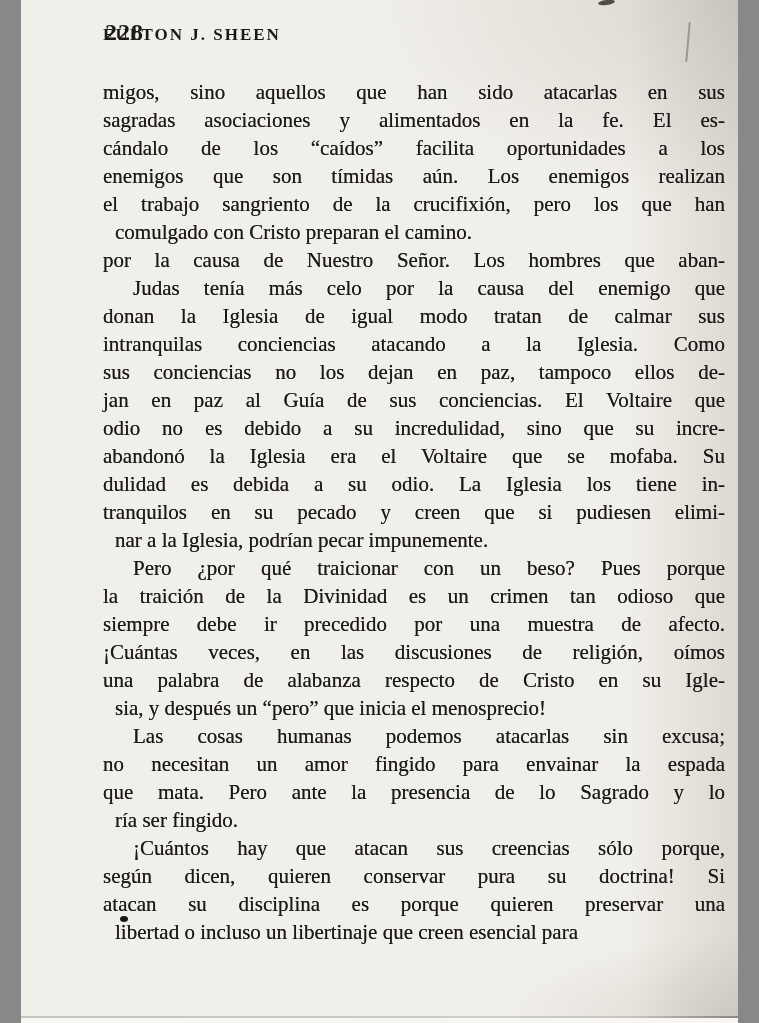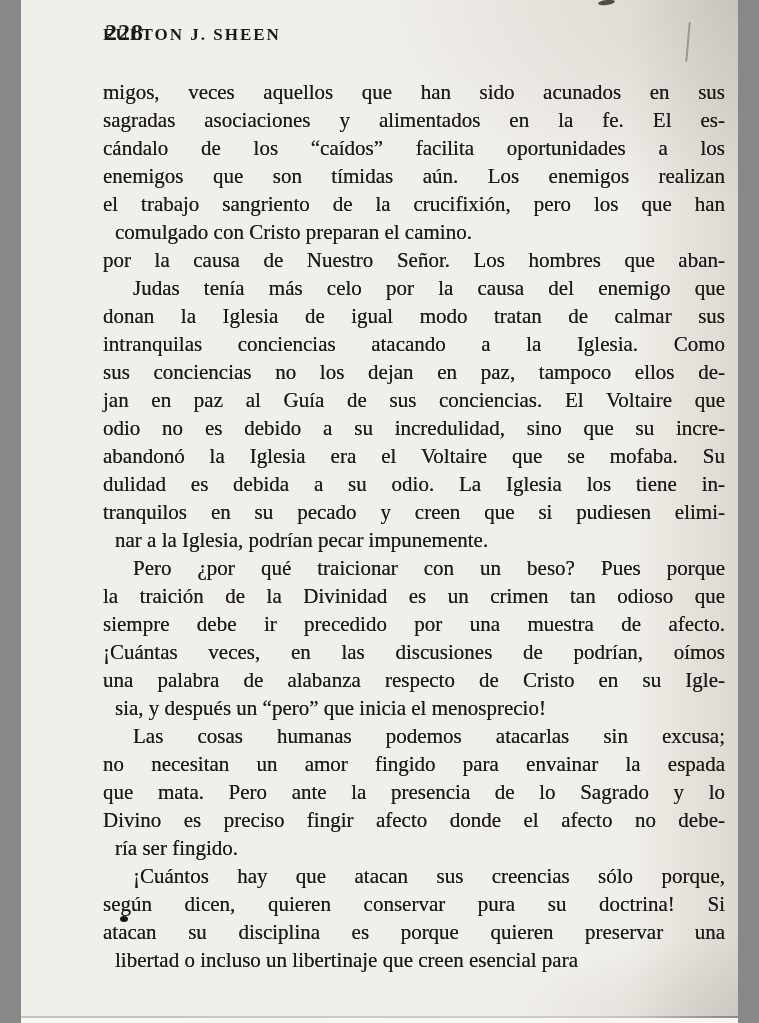--- a/index.html
+++ b/index.html
@@ -89,21 +89,21 @@
 
   <div class="shade-topright"></div>
   <div class="shade-right"></div>
   <div class="shade-bottomright"></div>
 
   <div class="page-number">228</div>
   <div class="running-header">FULTON J. SHEEN</div>
 
   <div class="text-block">
       <div class="para">
-        <div class="line">migos, veces aquellos que han sido acunados en sus</div>
+        <div class="line">migos, sino aquellos que han sido atacarlas en sus</div>
         <div class="line">sagradas asociaciones y alimentados en la fe. El es-</div>
         <div class="line">cándalo de los “caídos” facilita oportunidades a los</div>
         <div class="line">enemigos que son tímidas aún. Los enemigos realizan</div>
         <div class="line">el trabajo sangriento de la crucifixión, pero los que han</div>
         <div class="line last">comulgado con Cristo preparan el camino.</div>
       </div>
       <div class="para">
         <div class="line">por la causa de Nuestro Señor. Los hombres que aban-</div>
         <div class="line indent">Judas tenía más celo por la causa del enemigo que</div>
         <div class="line">donan la Iglesia de igual modo tratan de calmar sus</div>
@@ -113,29 +113,28 @@
         <div class="line">odio no es debido a su incredulidad, sino que su incre-</div>
         <div class="line">abandonó la Iglesia era el Voltaire que se mofaba. Su</div>
         <div class="line">dulidad es debida a su odio. La Iglesia los tiene in-</div>
         <div class="line">tranquilos en su pecado y creen que si pudiesen elimi-</div>
         <div class="line last">nar a la Iglesia, podrían pecar impunemente.</div>
       </div>
       <div class="para">
         <div class="line indent">Pero ¿por qué traicionar con un beso? Pues porque</div>
         <div class="line">la traición de la Divinidad es un crimen tan odioso que</div>
         <div class="line">siempre debe ir precedido por una muestra de afecto.</div>
-        <div class="line">¡Cuántas veces, en las discusiones de podrían, oímos</div>
+        <div class="line">¡Cuántas veces, en las discusiones de religión, oímos</div>
         <div class="line">una palabra de alabanza respecto de Cristo en su Igle-</div>
         <div class="line last">sia, y después un “pero” que inicia el menosprecio!</div>
       </div>
       <div class="para">
         <div class="line indent">Las cosas humanas podemos atacarlas sin excusa;</div>
         <div class="line">no necesitan un amor fingido para envainar la espada</div>
         <div class="line">que mata. Pero ante la presencia de lo Sagrado y lo</div>
-        <div class="line">Divino es preciso fingir afecto donde el afecto no debe-</div>
         <div class="line last">ría ser fingido.</div>
       </div>
       <div class="para">
         <div class="line indent">¡Cuántos hay que atacan sus creencias sólo porque,</div>
         <div class="line">según dicen, quieren conservar pura su doctrina! Si</div>
         <div class="line">atacan su disciplina es porque quieren preservar una</div>
         <div class="line last">libertad o incluso un libertinaje que creen esencial para</div>
       </div>
     </div>
 

